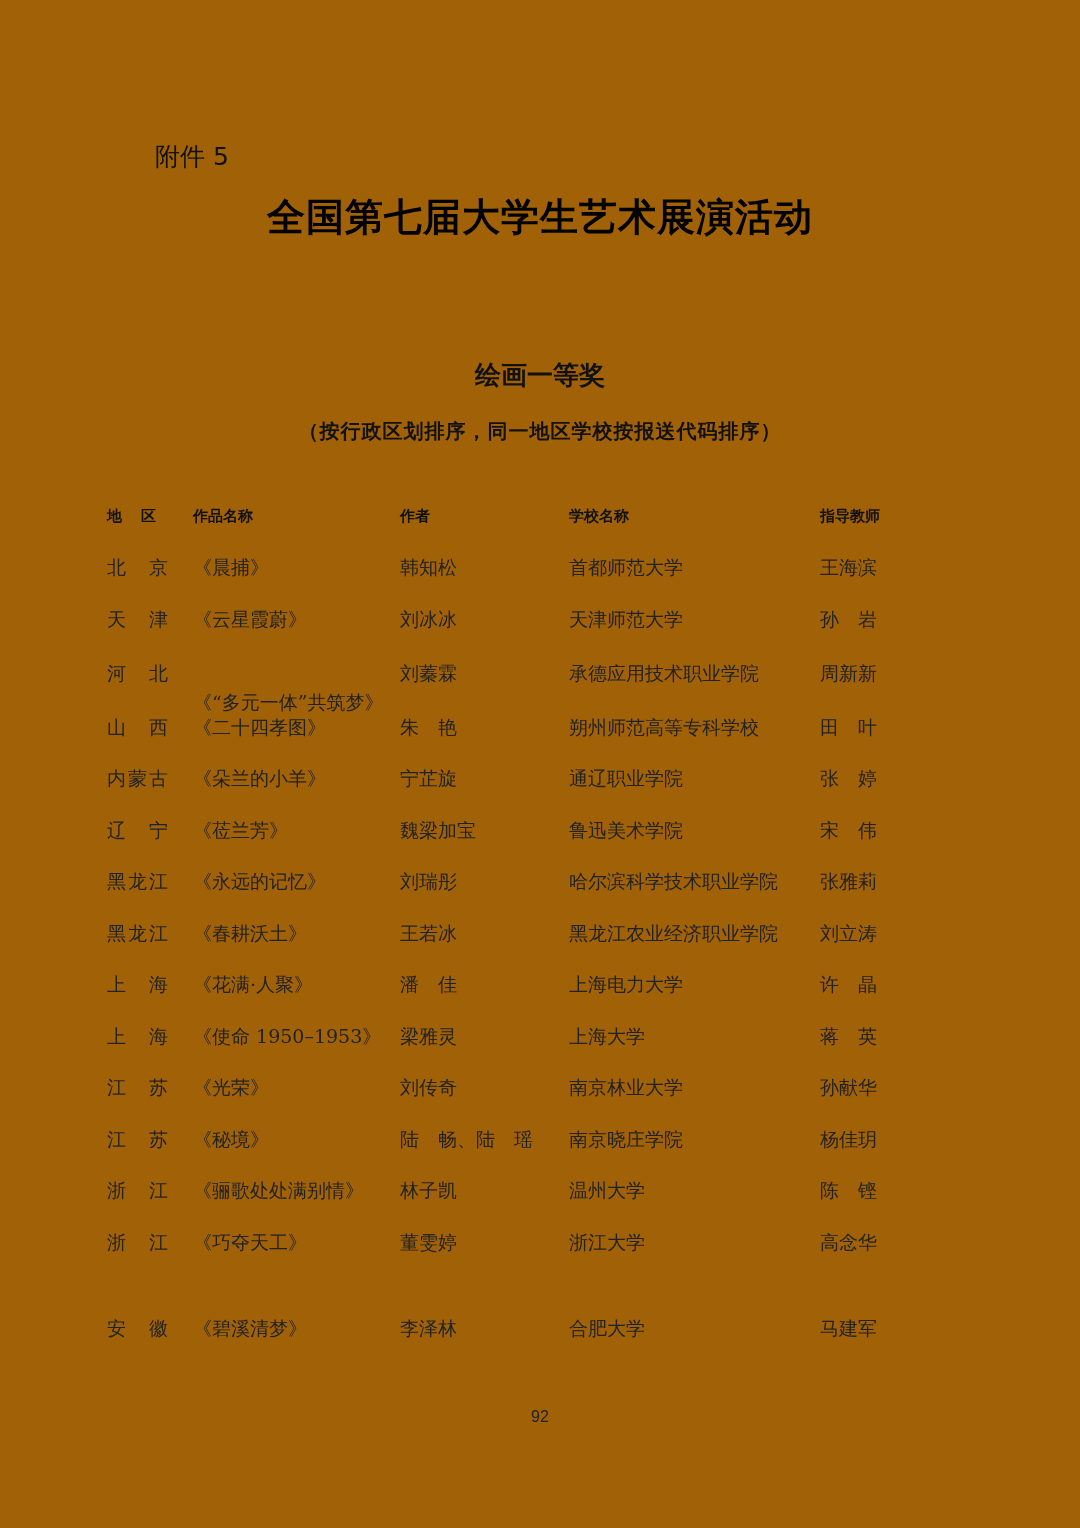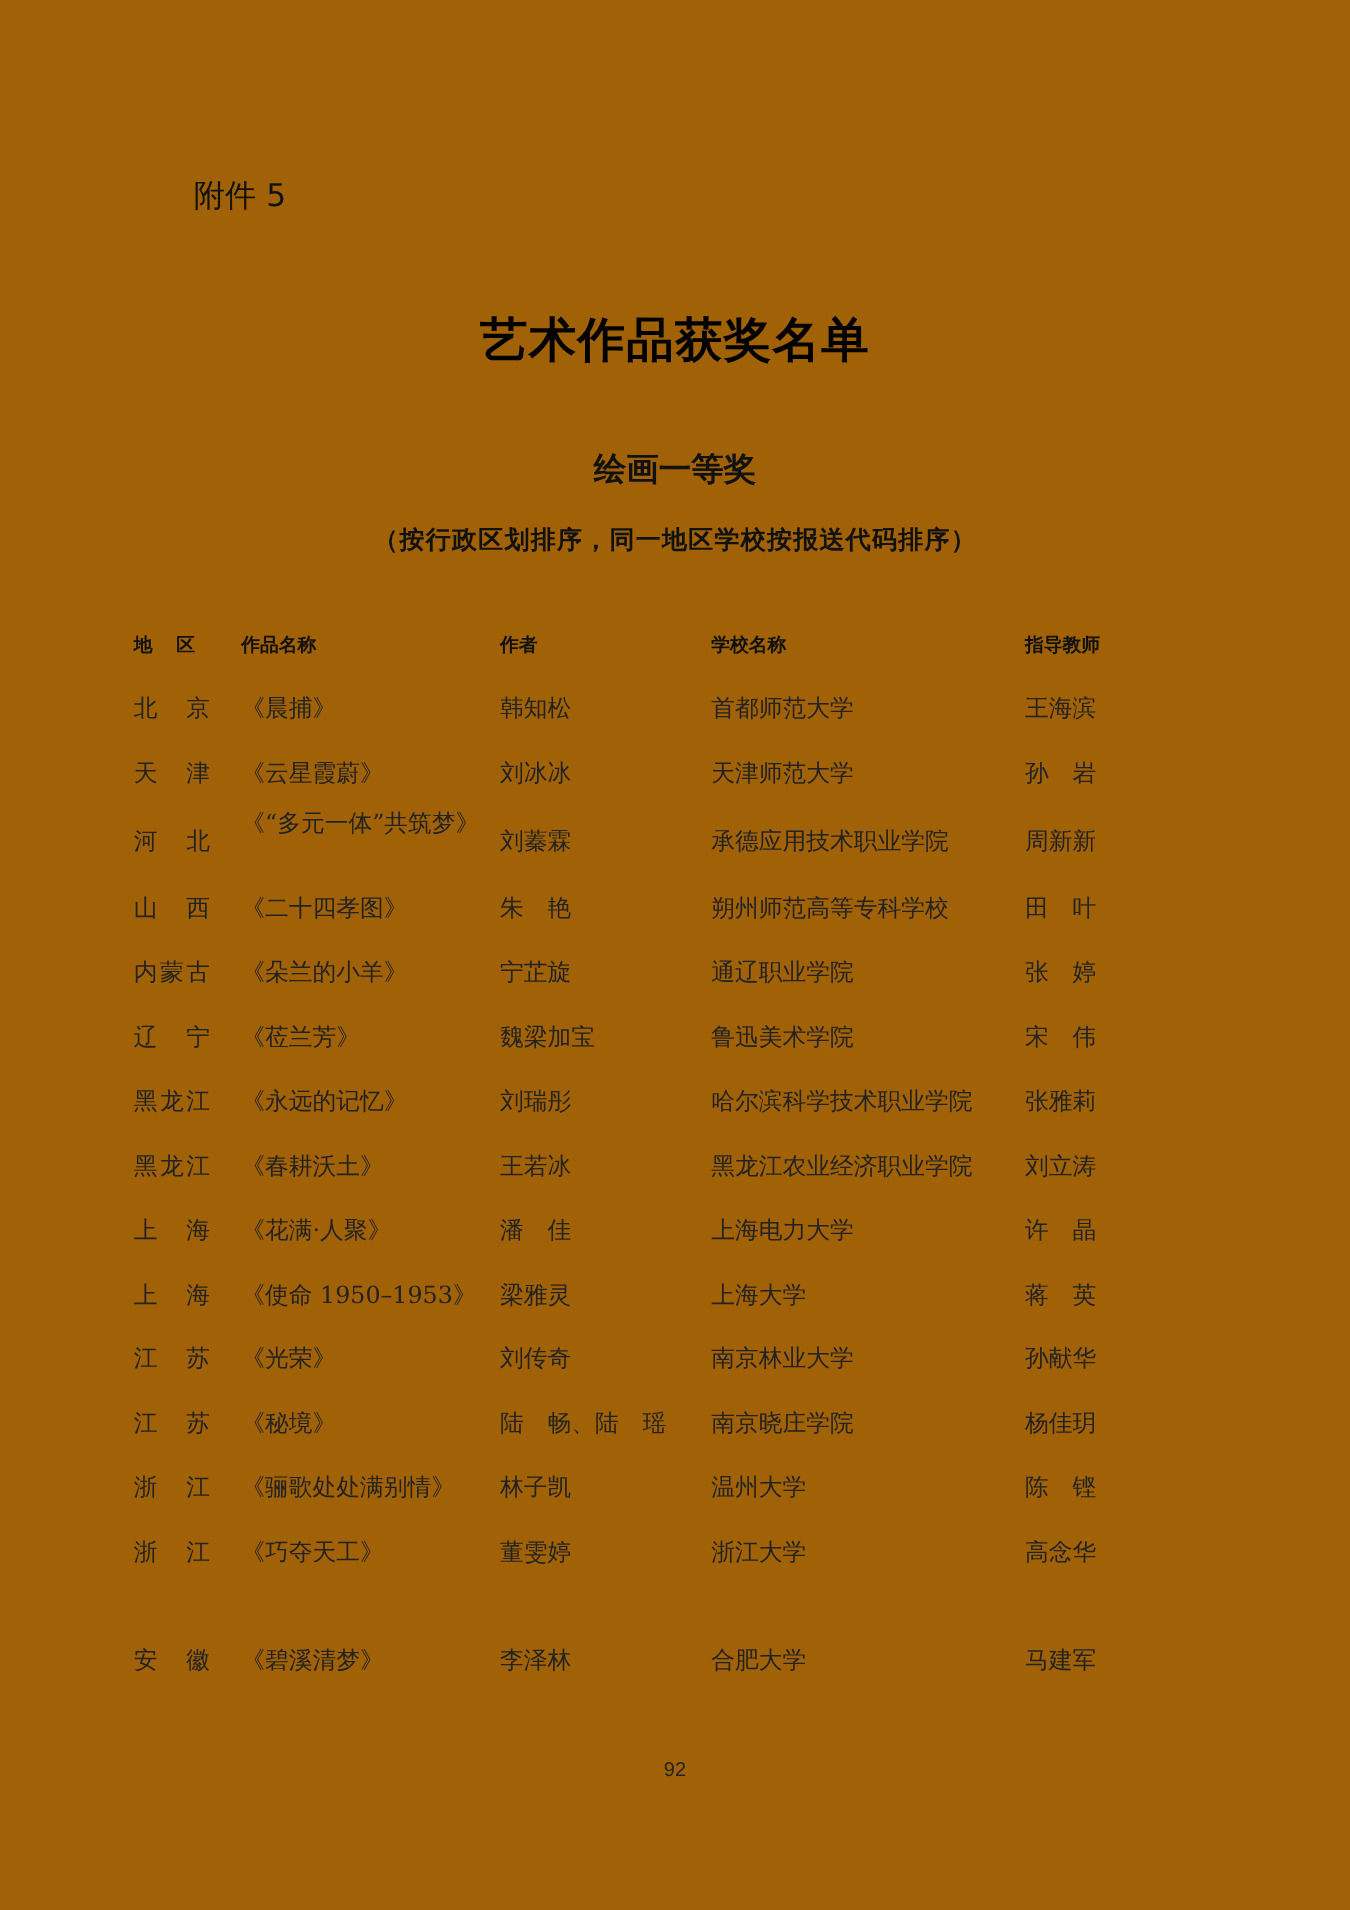--- a/index.html
+++ b/index.html
@@ -30,32 +30,32 @@
     .cell {
       position: absolute; font-family: "DejaVu Serif", serif; font-size: 19px; color: #222;
       white-space: nowrap; line-height: 26px;
     }
     .hdr .cell { font-family: "DejaVu Sans", sans-serif; font-weight: bold; font-size: 15px; color: #111; }
     .c-region { left: 107px; width: 80px; letter-spacing: 2px; }
     .c-work { left: 193px; width: 195px; }
     .c-author { left: 400px; width: 160px; }
     .c-school { left: 569px; width: 240px; }
     .c-teacher { left: 820px; width: 100px; }
-    .wrap { white-space: normal; line-height: 28px; }
+    .wrap { white-space: normal; line-height: 28px; margin-top: 43px; }
     .page-number {
       position: absolute; left: 0; width: 1080px; top: 1408px; text-align: center;
       font-family: Liberation Sans, sans-serif; font-size: 16px; color: #222;
     }
   </style>
 </head>
 <body>
 
 <div class="page">
   <div class="attachment">附件 5</div>
-  <div class="title l2">艺术作品获奖名单</div>
+  <div class="title l1">全国第七届大学生艺术展演活动</div>
   <div class="section-title">绘画一等奖</div>
   <div class="section-sub">（按行政区划排序，同一地区学校按报送代码排序）</div>
 
   <div class="table">
     <div class="row hdr" style="top:503px">
       <span class="cell c-region">地　区</span>
       <span class="cell c-work">作品名称</span>
       <span class="cell c-author">作者</span>
       <span class="cell c-school">学校名称</span>
       <span class="cell c-teacher">指导教师</span>

